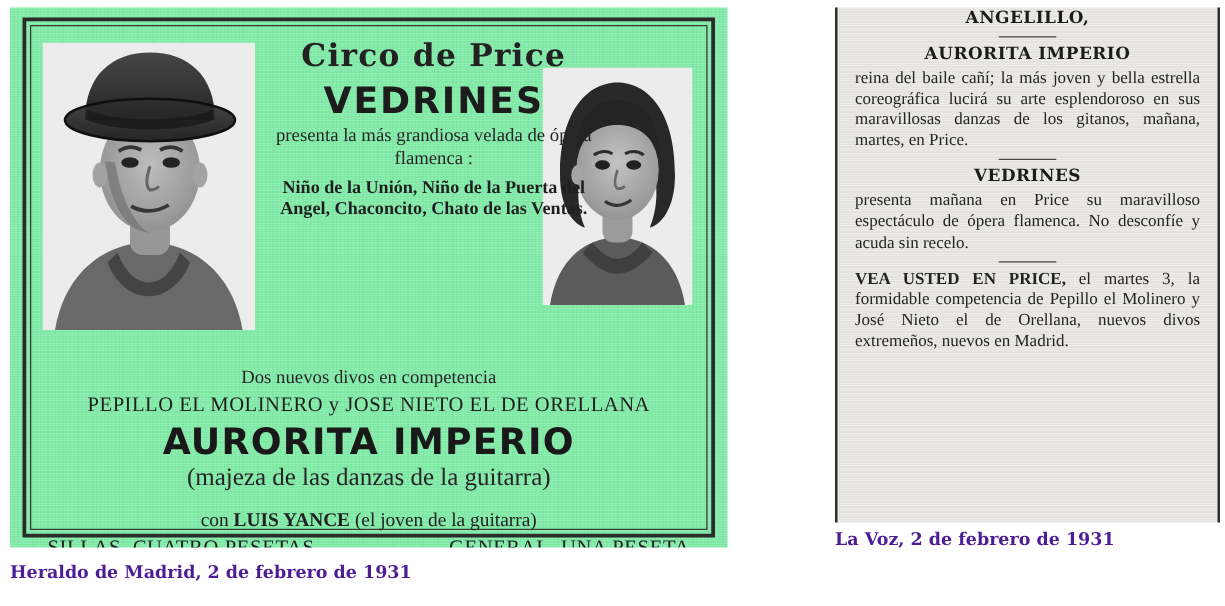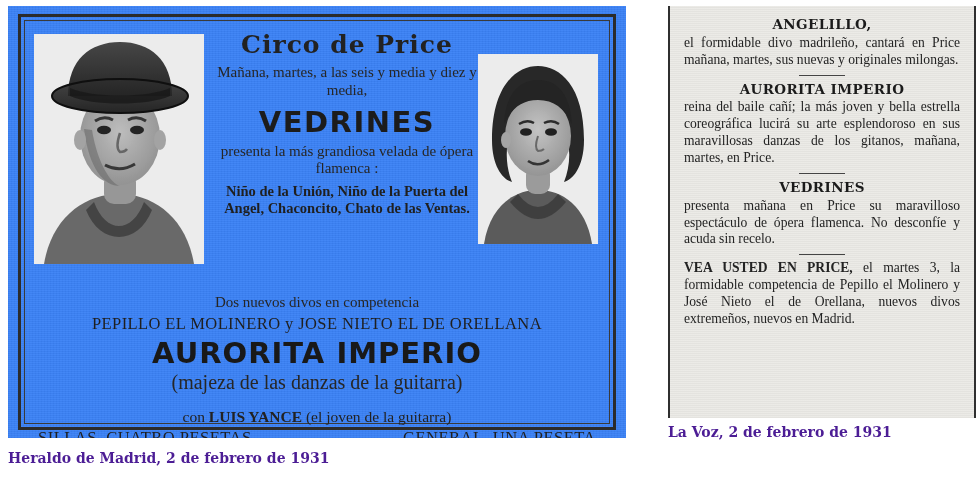--- a/index.html
+++ b/index.html
@@ -19,23 +19,23 @@
     width: 980px;
     height: 485px;
     background: #ffffff;
   }
 
   
   .left-clip {
     position: absolute;
     left: 8px;
     top: 6px;
-    width: 618px;
+    width: 574px;
     height: 432px;
-    background: #3b82f6;
+    background: #86efac;
     overflow: hidden;
   }
   .left-clip .grain {
     position: absolute;
     inset: 0;
     background:
       repeating-linear-gradient(0deg, rgba(0,0,0,0.035) 0px, rgba(0,0,0,0.035) 1px, rgba(255,255,255,0.03) 1px, rgba(255,255,255,0.03) 2px),
       repeating-linear-gradient(90deg, rgba(0,0,0,0.025) 0px, rgba(0,0,0,0.025) 1px, rgba(255,255,255,0.02) 1px, rgba(255,255,255,0.02) 3px);
     pointer-events: none;
     opacity: 0.85;
@@ -201,21 +201,21 @@
     position: absolute;
     inset: 0;
     background:
       repeating-linear-gradient(0deg, rgba(0,0,0,0.03) 0px, rgba(0,0,0,0.03) 1px, rgba(255,255,255,0.03) 1px, rgba(255,255,255,0.03) 2px);
     pointer-events: none;
   }
   .col-inner {
     position: absolute;
     left: 14px;
     right: 14px;
-    top: 10px;
+    top: 0;
   }
   .note {
     margin-bottom: 4px;
   }
   .note-head {
     text-align: center;
     font-family: "DejaVu Serif", serif;
     font-weight: bold;
     font-size: 13.5px;
     letter-spacing: 0.4px;
@@ -323,21 +323,20 @@
 
         <path d="M60 82 q-4 12 0 15 q4 0 6 -2" stroke="#6c6964" stroke-width="2" fill="none"></path>
 
         <path d="M50 107 q10 7 21 -1" stroke="#3a3734" stroke-width="2.6" fill="none"></path>
 
         <ellipse cx="28" cy="86" rx="5" ry="8" fill="#a7a39c"></ellipse>
       </svg>
 
       <div class="center-col">
         <div class="t-circo">Circo  de  Price</div>
-        <div class="t-manana">Mañana, martes, a las seis y media y diez y media,</div>
         <div class="t-vedrines">VEDRINES</div>
         <div class="t-presenta">presenta la más grandiosa velada de ópera flamenca :</div>
         <div class="t-ninos">Niño de la Unión, Niño de la Puerta del Angel, Chaconcito, Chato de las Ventas.</div>
       </div>
 
       <div class="wide l-dos">Dos nuevos divos en competencia</div>
       <div class="wide l-pepillo">PEPILLO EL MOLINERO y JOSE NIETO EL DE ORELLANA</div>
       <div class="wide l-aurorita">AURORITA IMPERIO</div>
       <div class="wide l-majeza">(majeza de las danzas de la guitarra)</div>
       <div class="wide l-luis">
@@ -351,21 +350,20 @@
   </div>
 
   <div class="caption caption-left">Heraldo de Madrid, 2 de febrero de 1931</div>
 
   <div class="right-clip">
     <div class="grain"></div>
     <div class="col-inner">
 
       <div class="note">
         <div class="note-head">ANGELILLO,</div>
-        <div class="note-body">el formidable divo madrileño, cantará en Price mañana, martes, sus nuevas y originales milongas.</div>
       </div>
       <div class="rule"></div>
 
       <div class="note">
         <div class="note-head">AURORITA IMPERIO</div>
         <div class="note-body">reina del baile cañí; la más joven y bella estrella coreográfica lucirá su arte esplendoroso en sus maravillosas danzas de los gitanos, mañana, martes, en Price.</div>
       </div>
       <div class="rule"></div>
 
       <div class="note">

